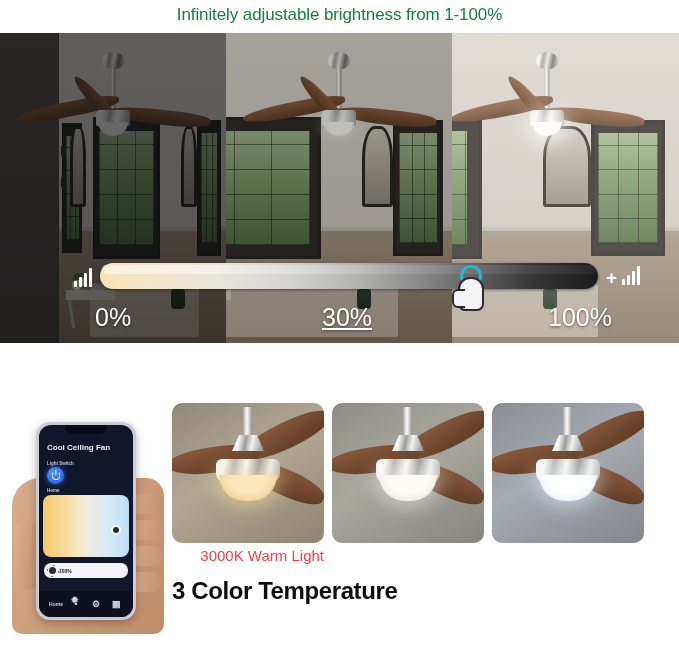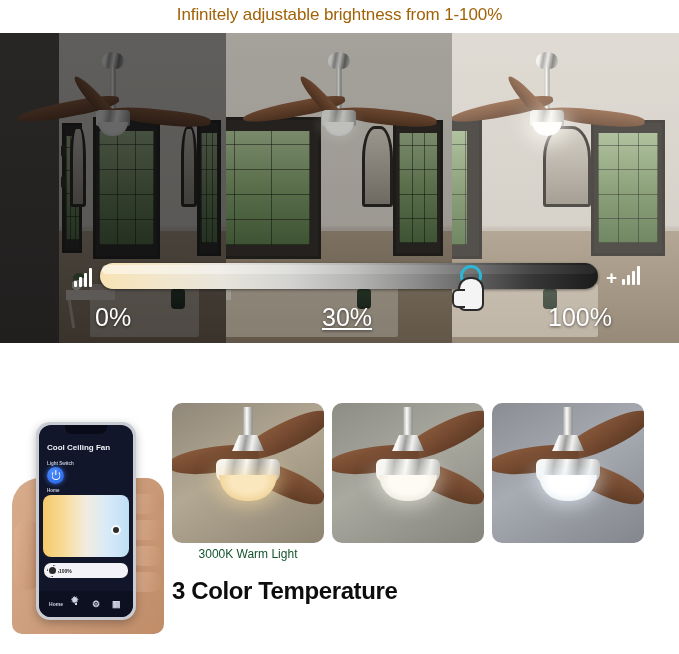--- a/index.html
+++ b/index.html
@@ -11,21 +11,21 @@
     position: relative;
   }
 
   
   .header { width: 679px; padding-top: 2px; text-align: center; }
   .headline {
     font-size: 38px; font-weight: bold; color: #0d0d0d;
     letter-spacing: -0.6px; line-height: 44px;
   }
   .subhead {
-    font-size: 17px; color: #a16207; line-height: 26px;
+    font-size: 17px; color: #15803d; line-height: 26px;
     letter-spacing: -0.1px;
   }
 
   
   .hero {
     position: relative; width: 679px; height: 310px;
     margin-top: 5px; overflow: hidden; background: #555;
   }
   .panel { position: absolute; top: 0; height: 310px; overflow: hidden; }
   .p1 { left: 0; width: 226px; }
@@ -272,22 +272,22 @@
   .tfan .tlens { position: absolute; left: 50%; top: 68px; transform: translateX(-50%);
     width: 58px; height: 26px; border-radius: 0 0 29px 29px; z-index: 7; }
   .lens-warm { background: radial-gradient(ellipse at 50% 20%, #fbe7bd 0 42%, #f0d49a 72%, #d9b97d 100%);
                box-shadow: 0 0 18px 5px rgba(250,220,160,.55); }
   .lens-nat  { background: radial-gradient(ellipse at 50% 20%, #fdfbf4 0 45%, #f0ece1 74%, #ddd8cb 100%);
                box-shadow: 0 0 18px 5px rgba(250,248,240,.5); }
   .lens-cool { background: radial-gradient(ellipse at 50% 20%, #ffffff 0 45%, #eef3f8 74%, #dbe3ec 100%);
                box-shadow: 0 0 18px 5px rgba(235,245,255,.55); }
 
   .cap-row { position: absolute; left: 172px; top: 152px; width: 500px; height: 22px; }
-  .caption { position: absolute; top: 0; width: 152px; text-align: center;
-             font-size: 12px; color: #14532d; }
+  .caption { position: absolute; top: 0; width: 152px; text-align: right;
+             font-size: 15px; color: #ef4444; }
   .c1 { left: 0; } .c2 { left: 160px; } .c3 { left: 320px; }
 
   .foot { position: absolute; left: 172px; top: 182px; width: 500px; }
   .foot-title { font-size: 24px; font-weight: bold; color: #0d0d0d; letter-spacing: -0.4px; }
   .foot-sub { font-size: 15px; color: #1a1a1a; margin-top: 5px; }
 </style>
 </head>
 <body>
 
 <div class="header">

